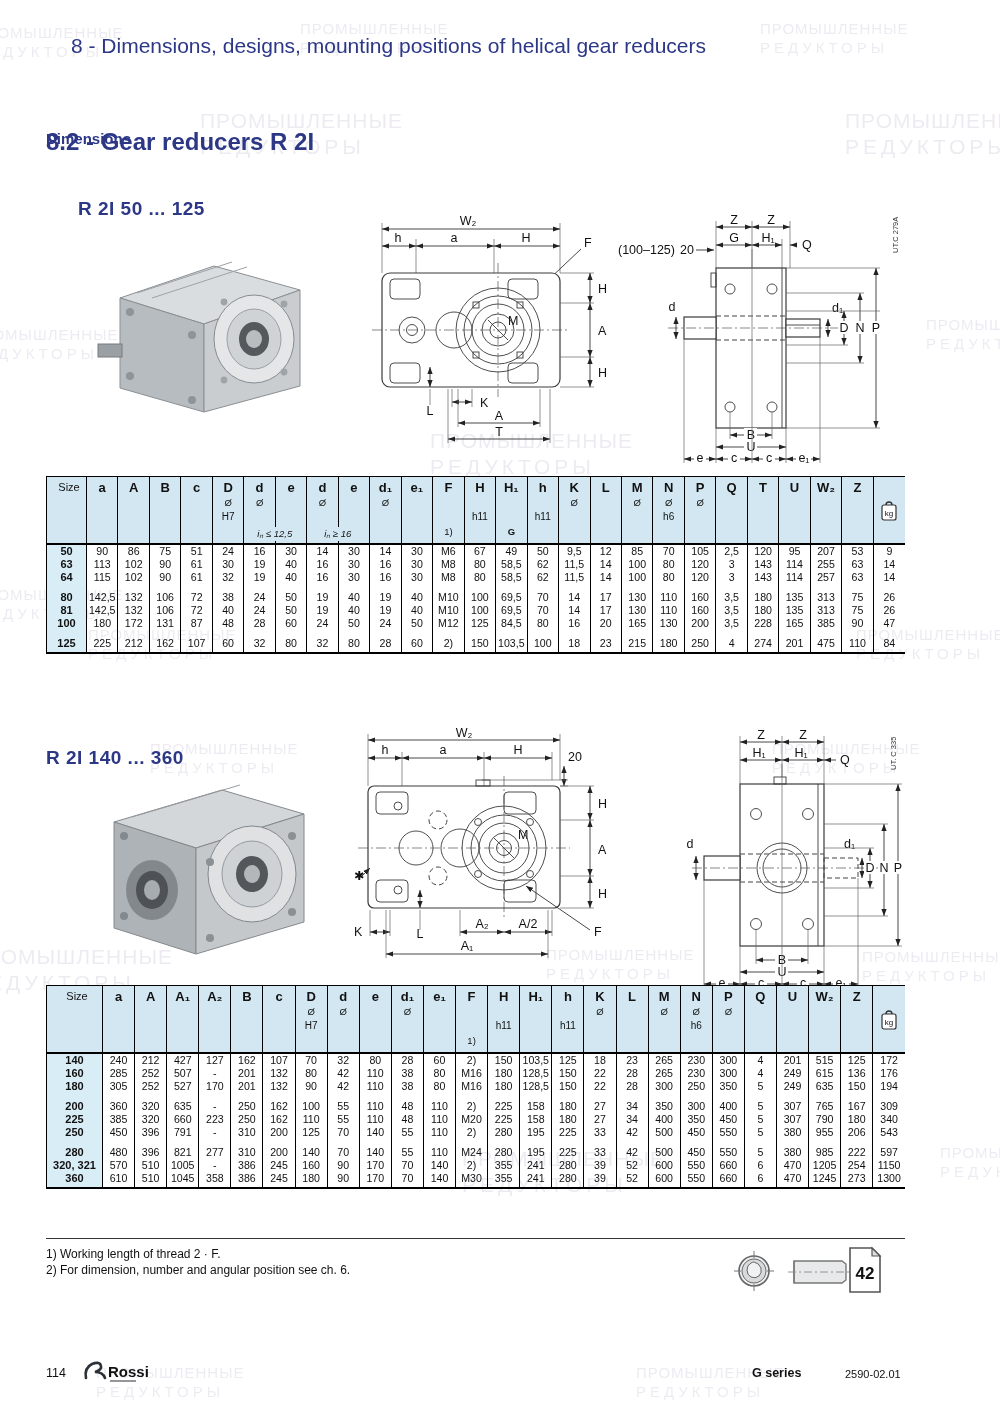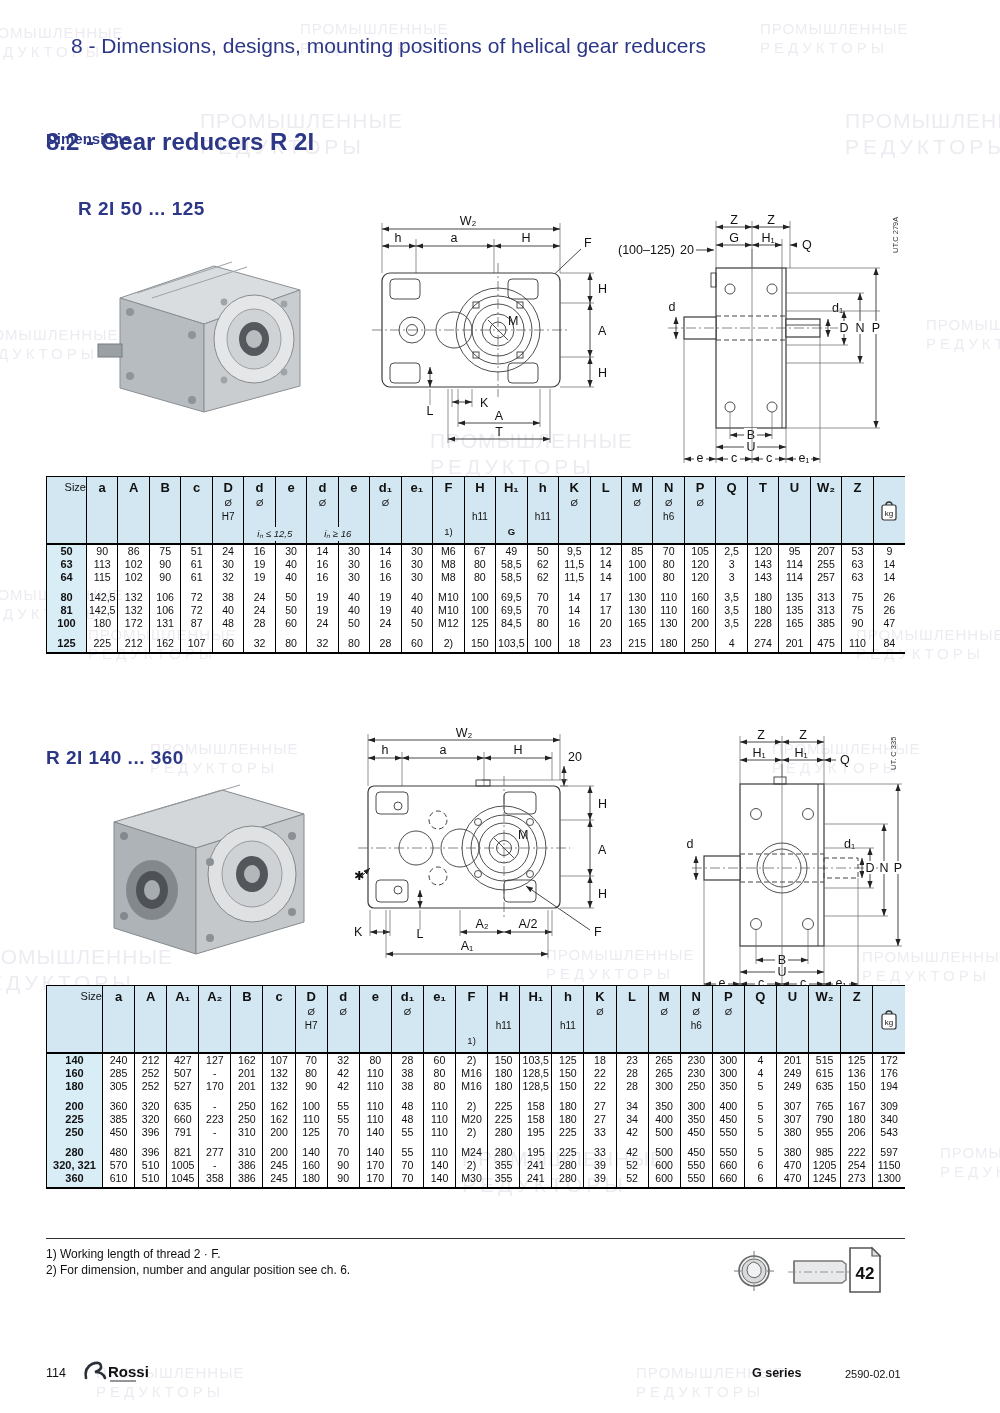--- a/index.html
+++ b/index.html
@@ -30,21 +30,21 @@
   table.dim th,table.dim td{border-right:1px solid #000;text-align:center;vertical-align:middle;}
   table.dim th{background:var(--thbg);border-top:1.2px solid #000;border-bottom:2.2px solid #000;
     font-weight:normal;position:relative;padding:2px 0 3px;}
   table.dim th:first-child,table.dim td:first-child{border-left:1px solid #000;}
   table.dim th:last-child,table.dim td:last-child{border-right:none;}
   th .m{font-size:13px;font-weight:bold;height:17px;line-height:17px;}
   th .s1{font-size:9.5px;height:13px;line-height:13px;}
   th .s2{font-size:10px;height:15px;line-height:15px;}
   th .s3{font-size:9.5px;height:16px;line-height:16px;font-weight:bold;}
   th .s3.plain{font-weight:normal;}
-  th.sizeh .m{font-size:11px;font-weight:normal;text-align:right;padding-left:5px;}
+  th.sizeh .m{font-size:11px;font-weight:normal;text-align:center;padding-left:5px;}
   .span-note{position:absolute;bottom:2px;left:0;width:200%;text-align:center;font-size:9.5px;
     font-style:italic;background:var(--thbg);z-index:2;height:14px;line-height:14px;}
   table.dim td{font-size:10.6px;height:13px;line-height:13px;padding:0;}
   table.dim td.size{background:var(--sizebg);font-weight:bold;font-size:11px;}
   table.dim tr.gap td{padding-top:7px;}
   table.dim tr.last td{border-bottom:2.2px solid #000;padding-bottom:2px;}
   .kgicon{display:block;margin:2px auto 0;}
 
   
   svg text{font-family:"Liberation Sans",sans-serif;fill:#111;}

